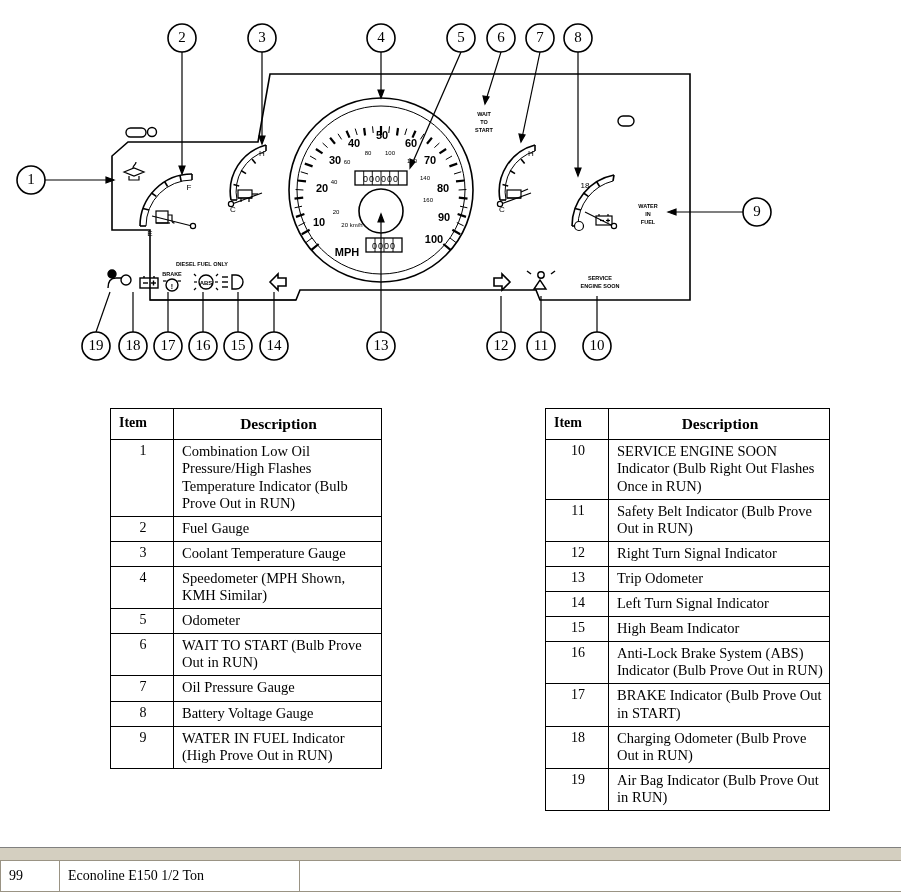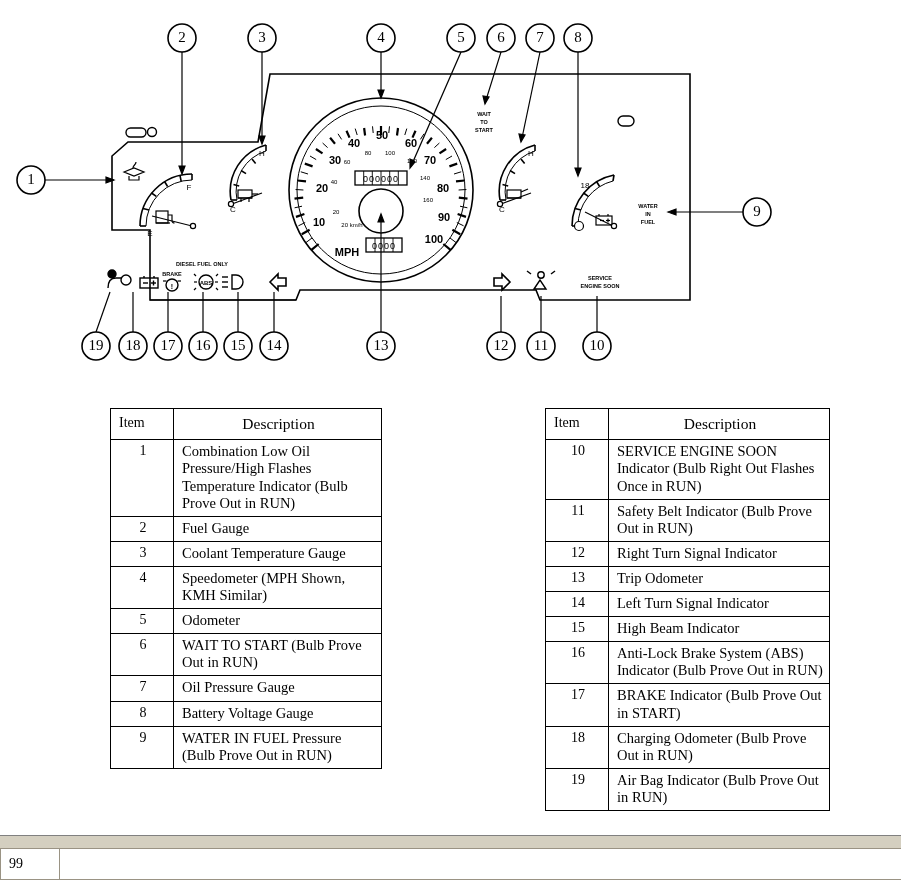--- a/index.html
+++ b/index.html
@@ -70,42 +70,42 @@
   }
   table.item-table td, table.item-table th {
     border: 1px solid #000;
     padding: 3px 6px 4px 8px;
     vertical-align: top;
     font-family: "Liberation Serif", serif;
     font-size: 14.5px;
     line-height: 1.18;
   }
   table.item-table th {
-    font-weight: normal;
+    font-weight: bold;
     font-size: 15.5px;
     padding-top: 6px;
     padding-bottom: 6px;
   }
   table.item-table .col-item {
     width: 48px;
     text-align: center;
     font-size: 14px;
   }
   table.item-table th.col-item {
     text-align: left;
     padding-left: 8px;
   }
   #table-left { left: 110px; top: 0; width: 272px; }
   #table-right { left: 545px; top: 0; width: 285px; }
 
   
   .footer-bar {
     position: absolute;
     left: 0;
-    bottom: 12px;
+    bottom: 0;
     width: 901px;
     height: 44px;
     border-top: 1px solid #808080;
     background: #ffffff;
   }
   .footer-strip {
     position: absolute;
     left: 0;
     top: 0;
     width: 901px;
@@ -594,21 +594,21 @@
       <tr>
         <td class="col-item">7</td>
         <td>Oil Pressure Gauge</td>
       </tr>
       <tr>
         <td class="col-item">8</td>
         <td>Battery Voltage Gauge</td>
       </tr>
       <tr>
         <td class="col-item">9</td>
-        <td>WATER IN FUEL Pressure (Bulb Prove Out in RUN)</td>
+        <td>WATER IN FUEL Indicator (High Prove Out in RUN)</td>
       </tr>
     </tbody>
   </table>
 
   <table class="item-table" id="table-right">
     <thead>
       <tr>
         <th class="col-item">Item</th>
         <th>Description</th>
       </tr>
@@ -656,14 +656,15 @@
       </tr>
     </tbody>
   </table>
 
 </div>
 
 <div class="footer-bar">
   <div class="footer-strip"></div>
   <div class="footer-row">
     <div class="footer-cell fc-year">99</div>
+    <div class="footer-cell fc-model">Econoline E150 1/2 Ton</div>
   </div>
 </div>
 
 </body></html>

